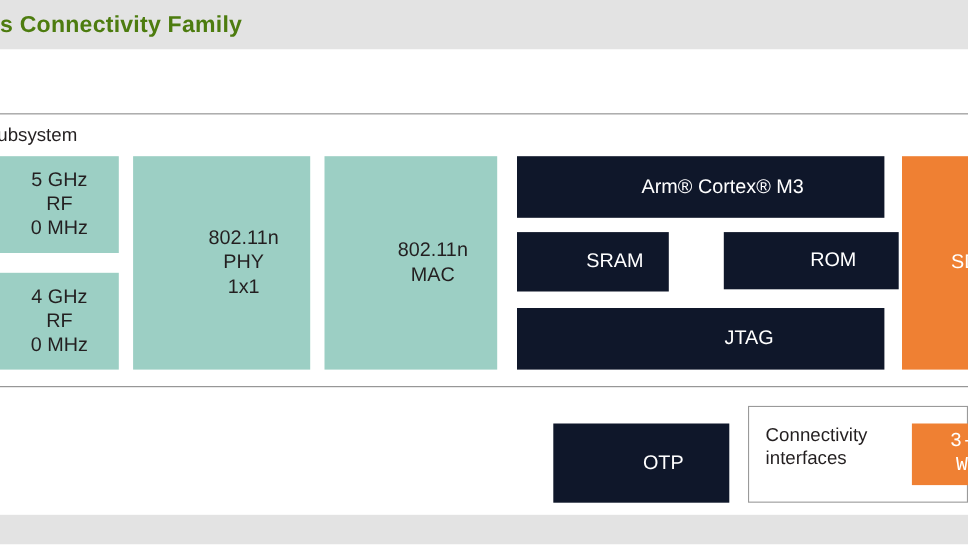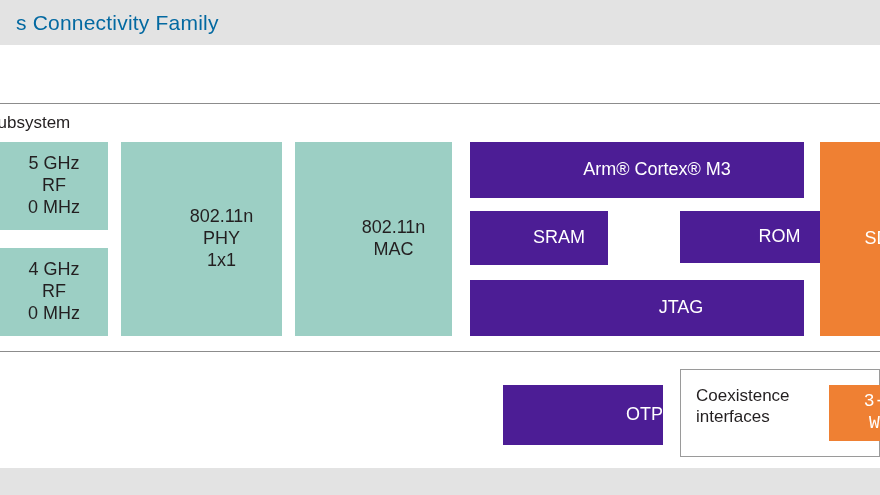--- a/index.html
+++ b/index.html
@@ -23,26 +23,26 @@
   .title-band {
     position: absolute;
     left: -120px;
     top: 0;
     width: 1000px;
     height: 45px;
     background: #e3e3e3;
   }
   .title-band .title-text {
     position: absolute;
-    left: 136px;
+    left: 120px;
     top: 11px;
     font-size: 21px;
-    font-weight: normal;
+    font-weight: bold;
     letter-spacing: 0.2px;
-    color: #0369a1;
+    color: #4d7c0f;
     white-space: nowrap;
   }
   
   .part-row {
     position: absolute;
     left: 0;
     top: 45px;
     width: 880px;
     height: 58px;
     background: #ffffff;
@@ -69,21 +69,21 @@
     box-sizing: border-box;
     display: flex;
     align-items: center;
     justify-content: center;
     text-align: center;
     color: #ffffff;
     font-size: 18px;
     line-height: 1.22;
   }
   .block.teal { background: #9ccfc4; color: #231f20; }
-  .block.magenta { background: #4c1d95; color: #ffffff; }
+  .block.magenta { background: #0f172a; color: #ffffff; }
   .block.orange { background: #ef8033; color: #ffffff; }
   .block .lbl { white-space: pre-line; margin-left: 40px; }
 
   
   .coex-box {
     position: absolute;
     box-sizing: border-box;
     border: 1px solid #9a9a9a;
     background: #ffffff;
   }
@@ -146,38 +146,38 @@
   </div>
 
   <div class="block magenta" style="left:470px; top:142px; width:334px; height:56px;">
     <span class="lbl">Arm® Cortex® M3</span>
   </div>
 
   <div class="block magenta" style="left:470px; top:211px; width:138px; height:54px;">
     <span class="lbl">SRAM</span>
   </div>
 
-  <div class="block magenta" style="left:680px; top:211px; width:159px; height:52px;">
+  <div class="block magenta" style="left:658px; top:211px; width:159px; height:52px;">
     <span class="lbl">ROM</span>
   </div>
 
   <div class="block magenta" style="left:470px; top:280px; width:334px; height:56px;padding-left:48px;">
     <span class="lbl">JTAG</span>
   </div>
 
   <div class="block orange" style="left:820px; top:142px; width:74px; height:194px;">
     <span class="lbl">SD</span>
   </div>
 
-  <div class="block magenta" style="left:503px; top:385px; width:160px; height:60px;justify-content:flex-end;">
+  <div class="block magenta" style="left:503px; top:385px; width:160px; height:72px;">
     <span class="lbl">OTP</span>
   </div>
 
   <div class="coex-box" style="left:680px; top:369px; width:200px; height:88px;"></div>
-  <div class="coex-label" style="left:696px; top:386px;">Coexistence
+  <div class="coex-label" style="left:696px; top:386px;">Connectivity
 interfaces</div>
   <div class="block orange" style="left:829px; top:385px; width:51px; height:56px;font-family:Liberation Mono, monospace;">
     <span class="lbl">3-W</span>
   </div>
 
   <div class="bottom-band"></div>
 
 </div>
 
 </body></html>

